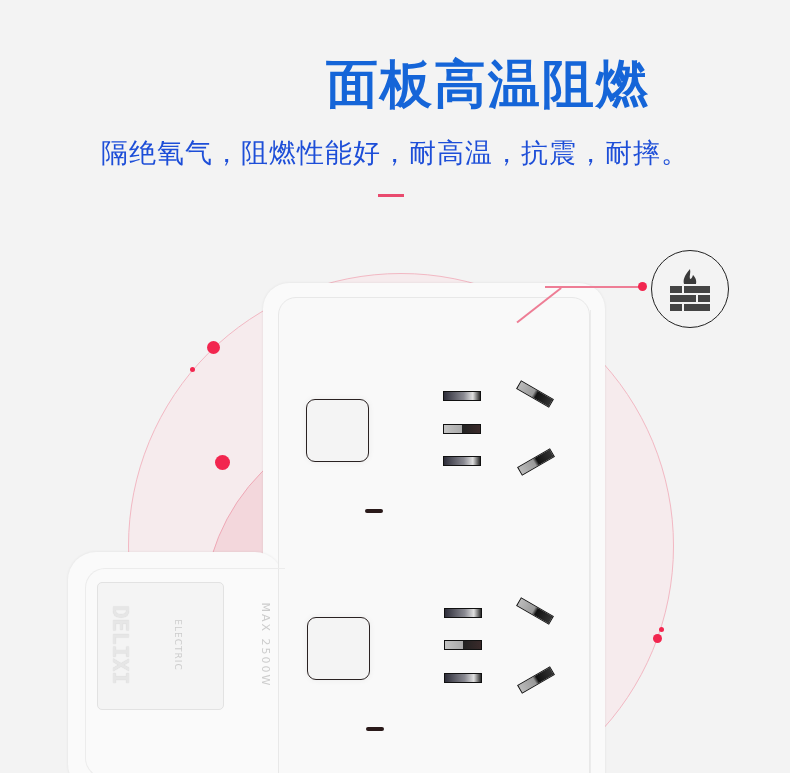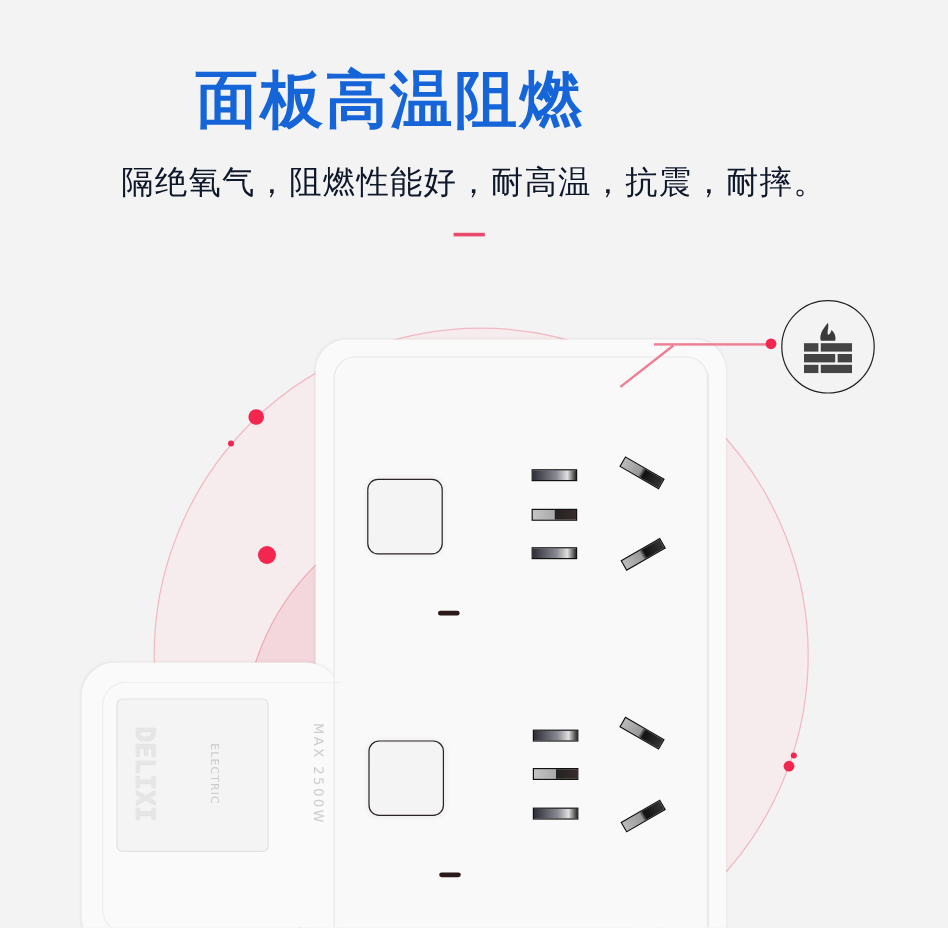--- a/index.html
+++ b/index.html
@@ -1,18 +1,18 @@
 <!DOCTYPE html>
 <html><head>
   <meta charset="utf-8">
   <style>
     html, body { margin: 0; padding: 0; }
     body { width: 790px; height: 773px; overflow: hidden; background: #f3f3f3; position: relative; font-family: "DejaVu Sans", sans-serif; }
-    .title { position: absolute; left: 0; top: 52px; width: 650px; text-align: center; font-size: 52px; font-weight: bold; color: #1565d8; letter-spacing: 2px; line-height: 64px; }
-    .subtitle { position: absolute; left: 0; top: 133px; width: 790px; text-align: center; font-size: 27px; color: #0f172a; letter-spacing: 1px; line-height: 40px; }
+    .title { position: absolute; left: 0; top: 52px; width: 650px; text-align: right; font-size: 52px; font-weight: bold; color: #1565d8; letter-spacing: 2px; line-height: 64px; }
+    .subtitle { position: absolute; left: 0; top: 133px; width: 790px; text-align: center; font-size: 27px; color: #1d4ed8; letter-spacing: 1px; line-height: 40px; }
     .accent-bar { position: absolute; left: 378px; top: 194px; width: 26px; height: 3px; background: #e94a6e; }
 
     .ring-outer { position: absolute; left: 128px; top: 273px; width: 546px; height: 546px; border-radius: 50%; background: #f6ebed; border: 1px solid #f2b8c3; box-sizing: border-box; }
     .ring-inner { position: absolute; left: 203px; top: 413px; width: 400px; height: 400px; border-radius: 50%; background: #f3d7dc; border: 1px solid #efa8b6; box-sizing: border-box; }
     .dot { position: absolute; border-radius: 50%; background: #f2264f; }
 
     .pointer-line-h { position: absolute; left: 545px; top: 286px; width: 98px; height: 2px; background: #ee7d95; }
     .pointer-line-d { position: absolute; left: 505px; top: 287px; width: 56px; height: 1.5px; background: #ee7d95; transform-origin: right center; transform: rotate(-38deg); }
     .icon-badge { position: absolute; left: 651px; top: 250px; width: 78px; height: 78px; border-radius: 50%; border: 1.5px solid #222; box-sizing: border-box; display: flex; align-items: center; justify-content: center; background: #f3f3f3; }
 

